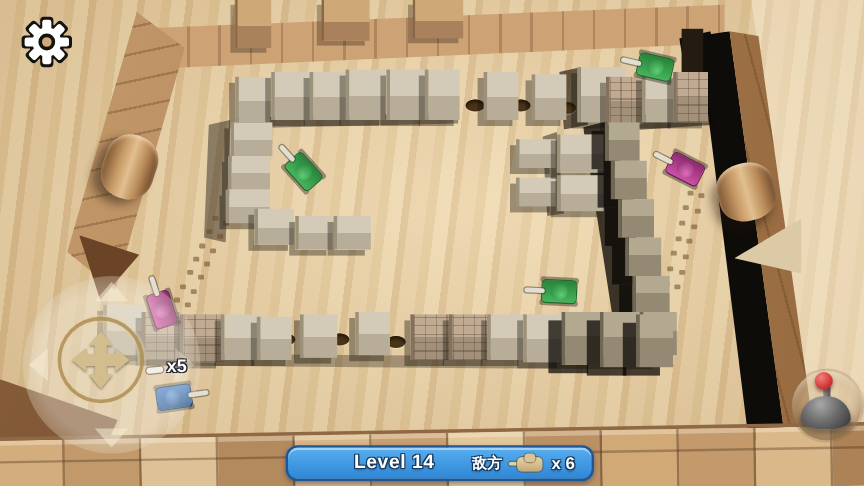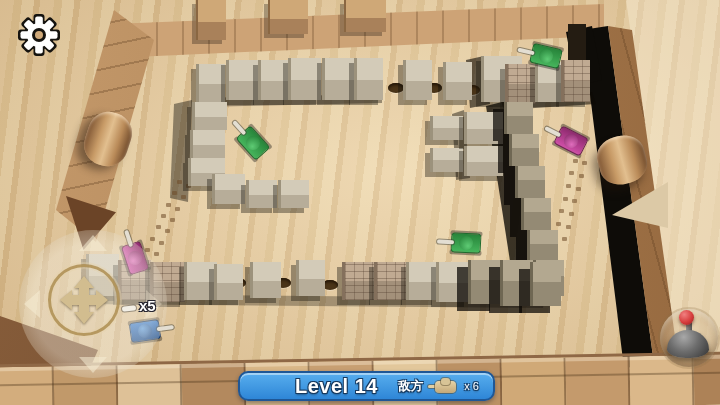--- a/index.html
+++ b/index.html
@@ -50,23 +50,23 @@
   .plank{flex:0 0 62px;height:100%;border-right:2px solid rgba(60,35,15,.4);
     background-image:linear-gradient(180deg,rgba(255,245,225,.35) 0 4px,rgba(0,0,0,0) 4px);}
   .strip-seam{position:absolute;left:0;right:0;top:17px;height:2px;background:rgba(70,45,20,.35);}
   
   .hud-bar{position:absolute;left:238px;top:371px;width:257px;height:30px;z-index:20;
     border-radius:10px;border:2px solid #1f5796;display:flex;align-items:center;
     padding:0 14px 0 20px;box-sizing:border-box;
     background:linear-gradient(180deg,#58aeee,#2e86d7);
     box-shadow:inset 0 2px 0 rgba(255,255,255,.45),0 2px 4px rgba(20,30,50,.4);}
   .otl{color:#fff;text-shadow:-1px -1px 0 #17395e,1px -1px 0 #17395e,-1px 1px 0 #17395e,1px 1px 0 #17395e,0 2px 2px rgba(0,0,0,.35);}
-  .lv{font-size:20px;font-weight:bold;letter-spacing:.5px;padding-left:35px;}
+  .lv{font-size:16px;font-weight:bold;letter-spacing:.5px;padding-left:35px;}
   .en{margin-left:auto;font-size:12.5px;font-weight:bold;}
-  .ecount{font-size:11px;font-weight:normal;margin-left:6px;}
+  .ecount{font-size:14px;font-weight:bold;margin-left:6px;}
   .etank{position:relative;width:30px;height:16px;margin-left:5px;display:inline-block;}
   .etank i{position:absolute;display:block;}
   .et-body{left:7px;top:3px;width:21px;height:12px;border-radius:4px;background:linear-gradient(180deg,#e7d3a6,#c3a878);box-shadow:0 0 0 1px rgba(90,75,45,.55);}
   .et-barrel{left:0;top:7px;width:9px;height:3px;border-radius:2px;background:#e2cfa2;box-shadow:0 0 0 1px rgba(90,75,45,.5);}
   .et-turret{left:13px;top:0;width:9px;height:7px;border-radius:3px;background:#d8c496;box-shadow:0 0 0 1px rgba(90,75,45,.5);}
   
   .watermark{position:absolute;left:234px;top:369px;z-index:30;font-size:20px;font-weight:bold;
     white-space:nowrap;color:rgba(155,220,240,.85);letter-spacing:.5px;
     text-shadow:0 1px 2px rgba(40,90,120,.25);pointer-events:none;margin-top:34px;}
   

